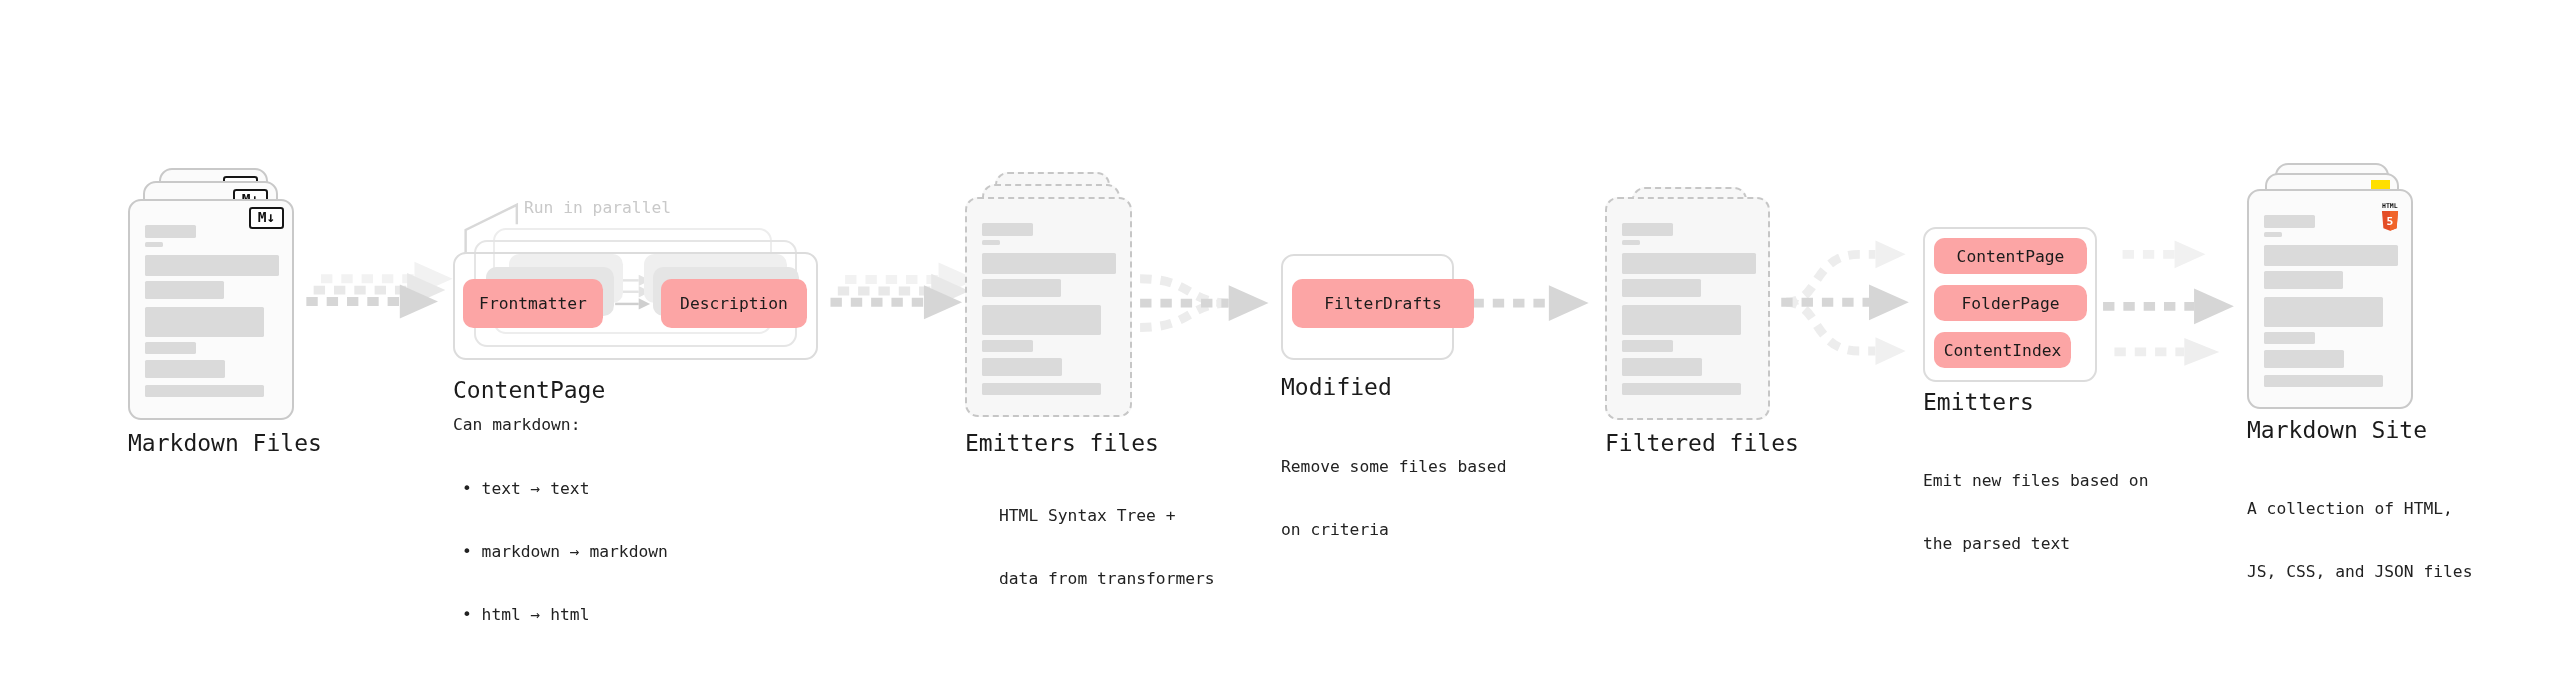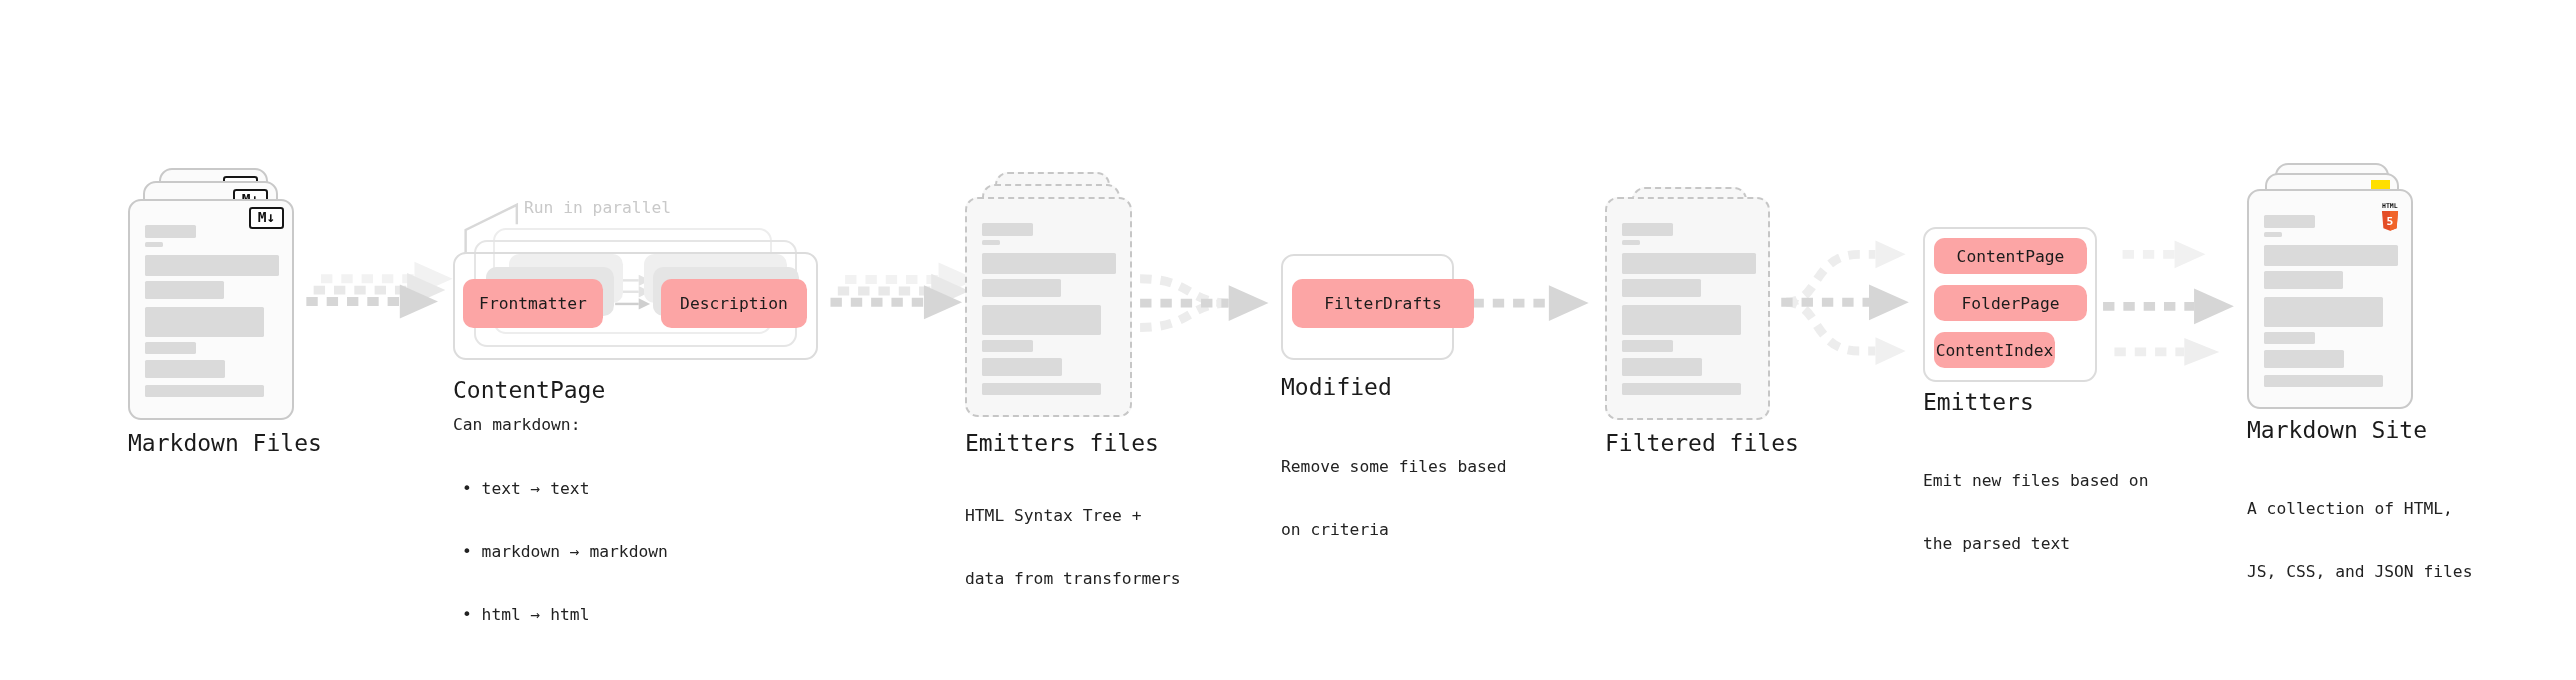--- a/index.html
+++ b/index.html
@@ -158,21 +158,21 @@
         <div class="bar" style="left: 15.4px; top: 24.4px; width: 51px; height: 12.2px;"></div>
         <div class="bar" style="left: 15.4px; top: 41px; width: 18px; height: 4.9px;"></div>
         <div class="bar" style="left: 15.4px; top: 54px; width: 134px; height: 21px;"></div>
         <div class="bar" style="left: 15.4px; top: 80px; width: 79px; height: 18px;"></div>
         <div class="bar" style="left: 15.4px; top: 106px; width: 119px; height: 30px;"></div>
         <div class="bar" style="left: 15.4px; top: 141px; width: 51px; height: 12.2px;"></div>
         <div class="bar" style="left: 15.4px; top: 159px; width: 80px; height: 18px;"></div>
         <div class="bar" style="left: 15.4px; top: 184px; width: 119px; height: 12.2px;"></div>
       </div>
     <div class="title" style="left:965px;top:431px;z-index:5">Emitters files</div>
-    <div class="body-text" style="left:965px;top:463px;z-index:5">
+    <div class="body-text" style="left:999px;top:463px;z-index:5">
       <div>HTML Syntax Tree +</div>
       <div>data from transformers</div>
     </div>
   </div>
 
   <div>
     <div class="frame" style="left:1281px;top:254px;width:173px;height:106px;z-index:2;background:#fff"></div>
     <div class="pill" style="left:1292px;top:279px;width:182px;height:49px;z-index:3">FilterDrafts</div>
     <div class="title" style="left:1281px;top:375px;z-index:5">Modified</div>
     <div class="body-text" style="left:1281px;top:414px;z-index:5">
@@ -193,21 +193,21 @@
         <div class="bar" style="left: 15.4px; top: 159px; width: 80px; height: 18px;"></div>
         <div class="bar" style="left: 15.4px; top: 184px; width: 119px; height: 12.2px;"></div>
       </div>
     <div class="title" style="left:1605px;top:431px;z-index:5">Filtered files</div>
   </div>
 
   <div>
     <div class="frame" style="left:1923px;top:227px;width:174px;height:155px;z-index:2;background:#fff"></div>
     <div class="pill" style="left:1934px;top:238px;width:153px;height:36px;z-index:3">ContentPage</div>
     <div class="pill" style="left:1934px;top:285px;width:153px;height:36px;z-index:3">FolderPage</div>
-    <div class="pill" style="left:1934px;top:332px;width:121px;height:36px;z-index:3">ContentIndex</div>
+    <div class="pill" style="left:1934px;top:332px;width:137px;height:36px;z-index:3">ContentIndex</div>
     <div class="title" style="left:1923px;top:390px;z-index:5">Emitters</div>
     <div class="body-text" style="left:1923px;top:428px;z-index:5">
       <div>Emit new files based on</div>
       <div>the parsed text</div>
     </div>
   </div>
 
   <div>
     <div class="card" style="left:2275px;top:163px;width:114px;height:89px;z-index:2">
       <span class="css-badge">

